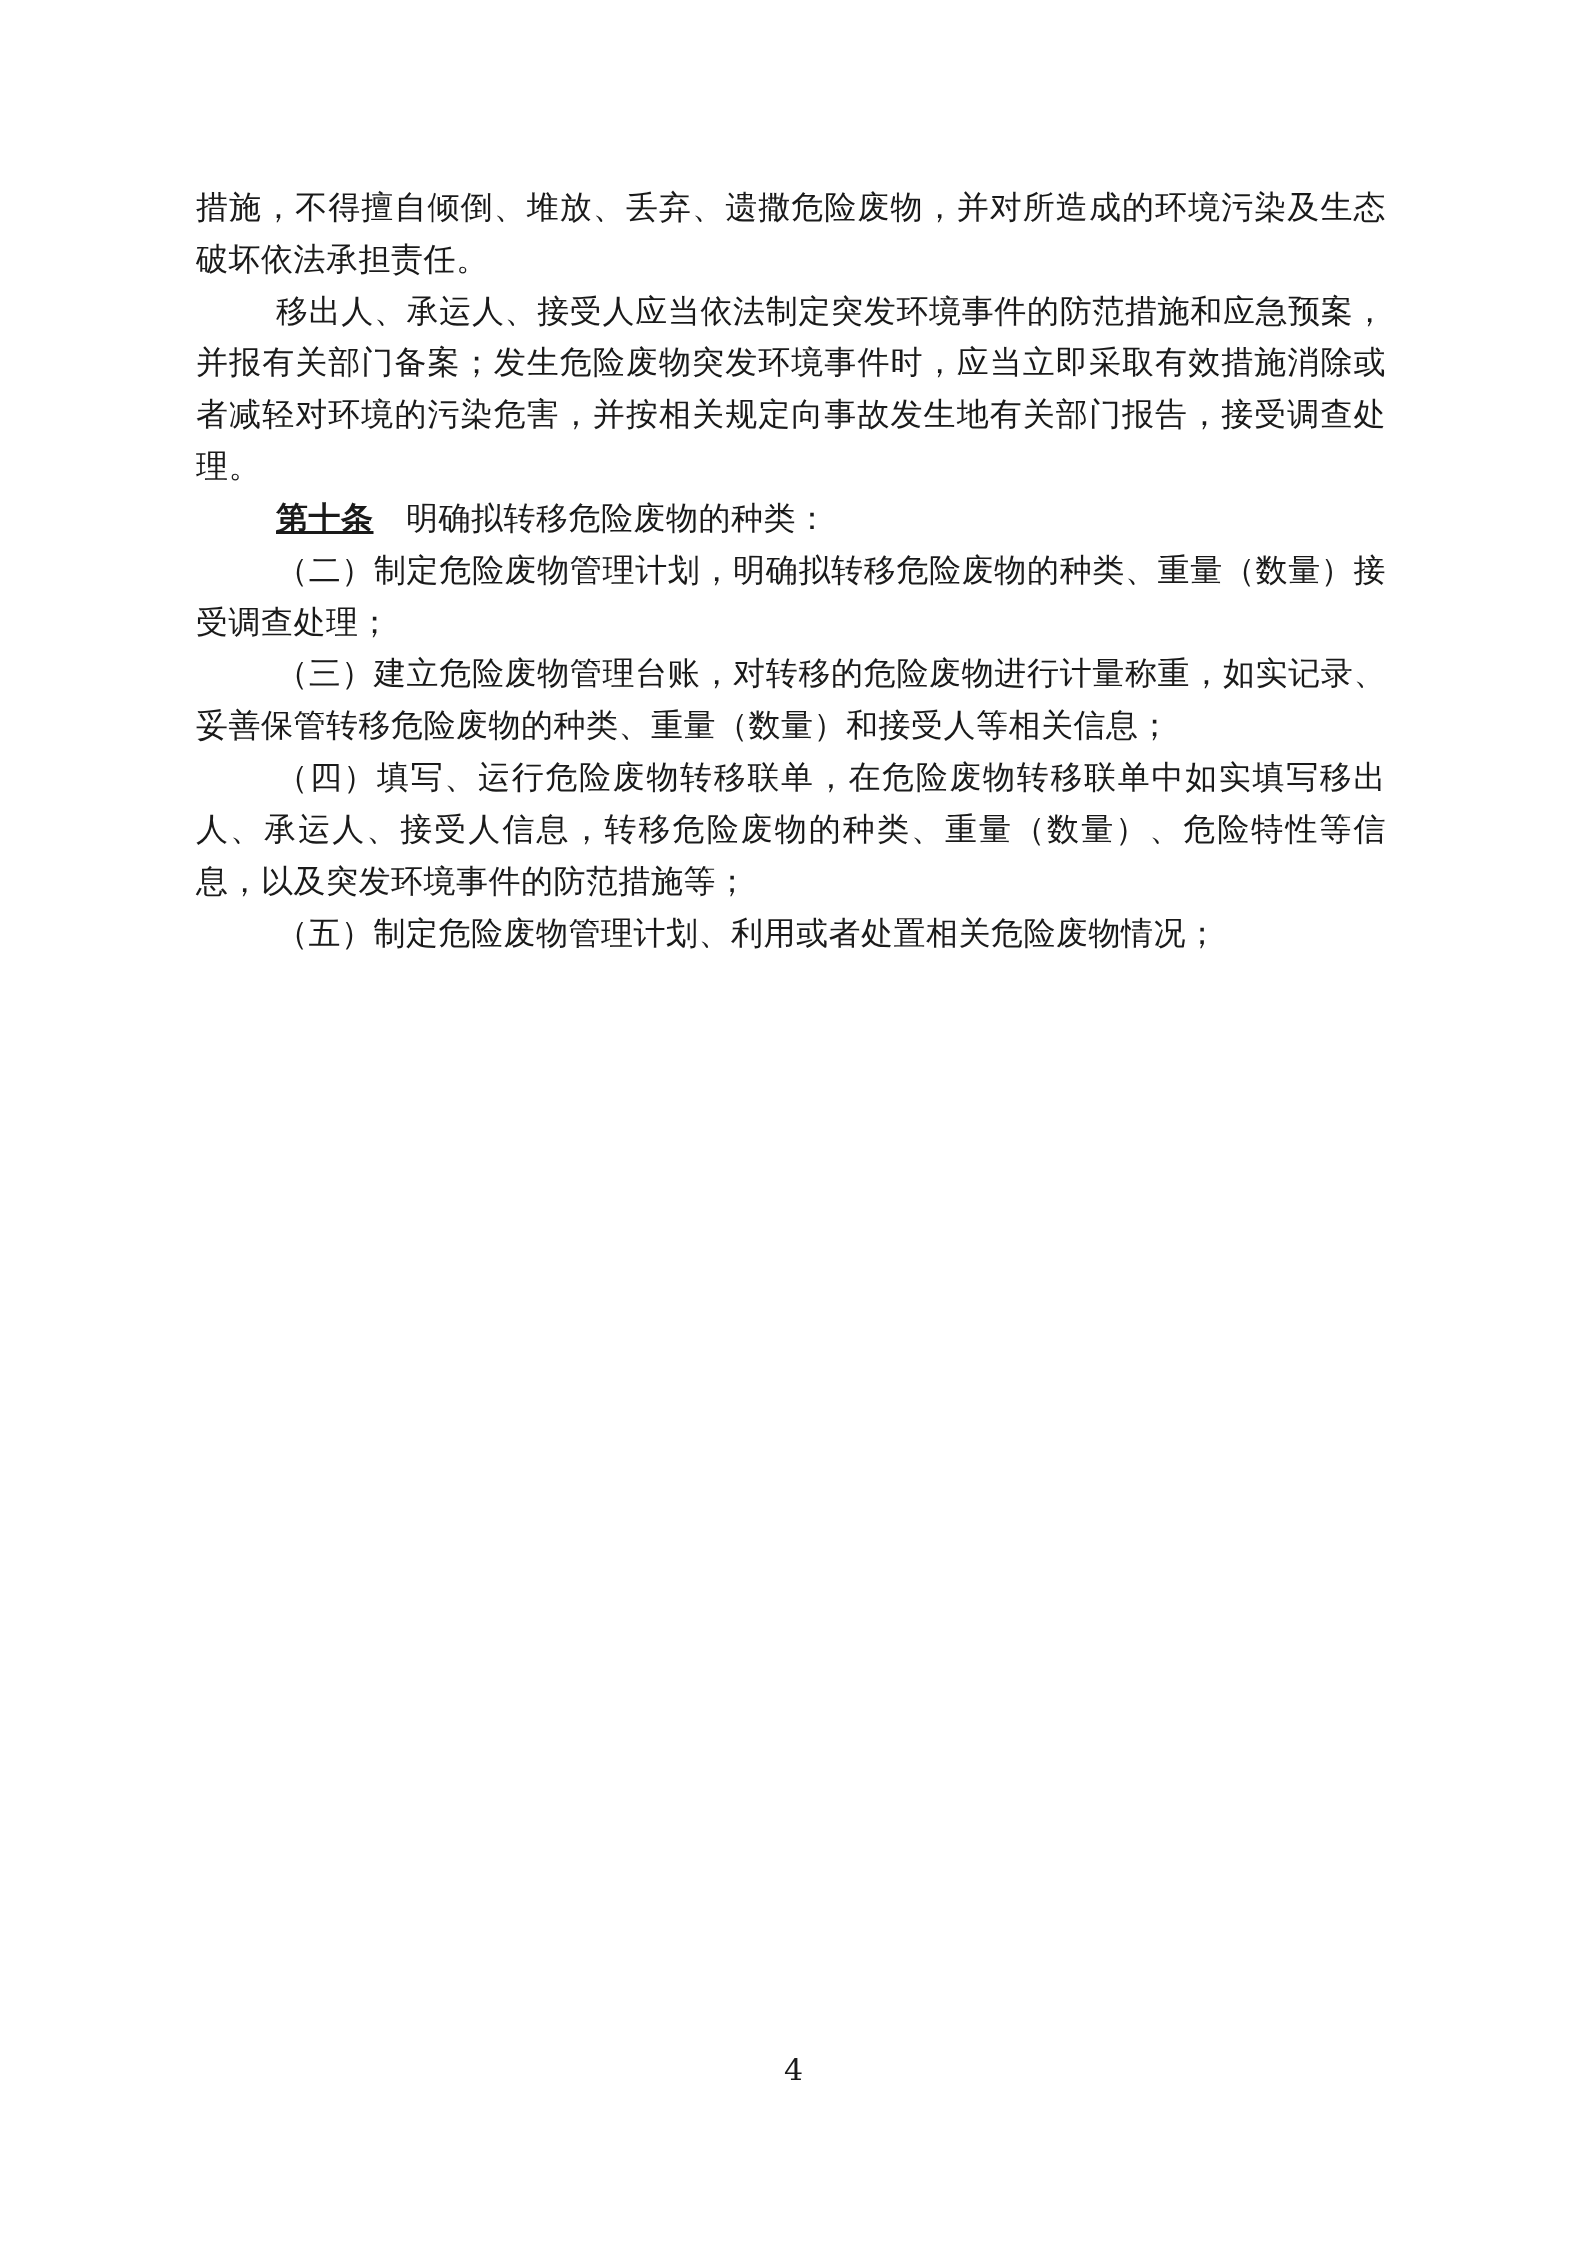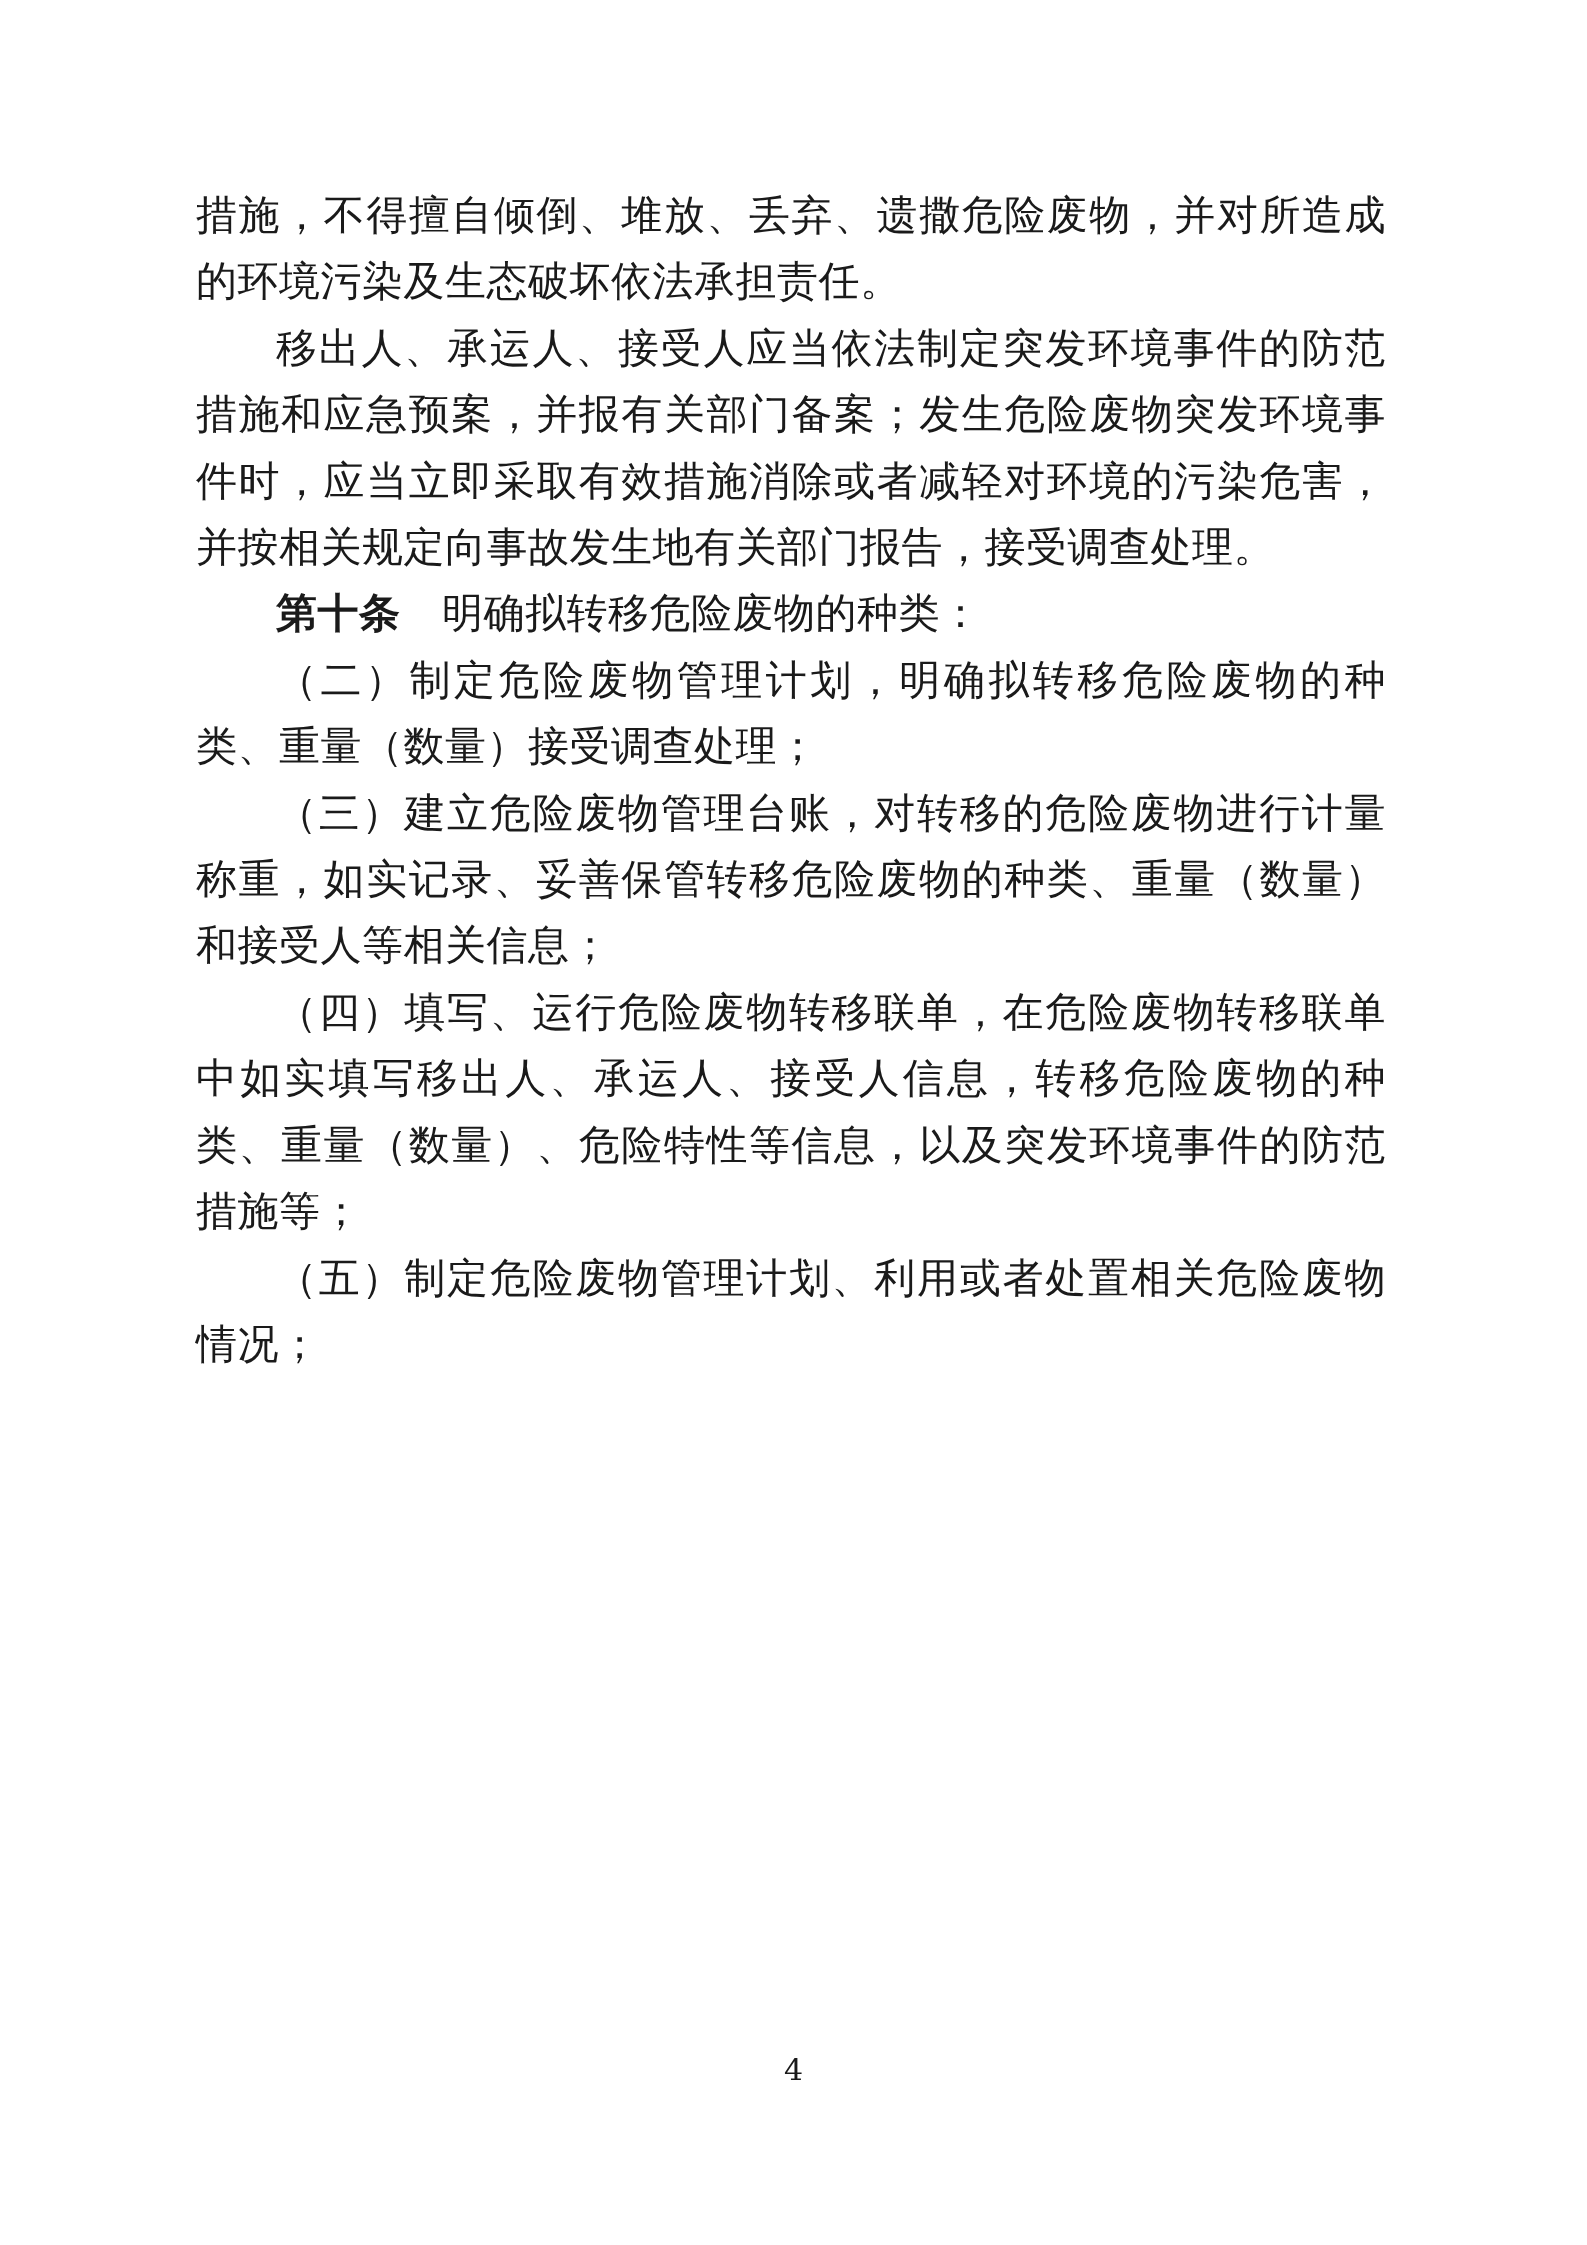--- a/index.html
+++ b/index.html
@@ -18,35 +18,36 @@
     color: #1a1a1a;
   }
   .content {
     position: absolute;
     left: 196px;
     top: 182px;
     width: 1190px;
   }
   p.para {
     margin: 0 0 0 0;
-    font-size: 41px;
+    font-size: 32px;
     line-height: 1.62;
     text-align: justify;
     text-justify: inter-ideograph;
     letter-spacing: 0.5px;
     text-indent: 0;
   }
   p.indent {
     text-indent: 80px;
   }
   p.para + p.para {
     margin-top: 0px;
   }
   .heading-run {
     font-weight: bold;
+    text-decoration: underline;
   }
   .footer {
     position: absolute;
     left: 0;
     top: 2052px;
     width: 100%;
     text-align: center;
     font-size: 30px;
     font-family: "DejaVu Serif", "Liberation Serif", serif;
     color: #1a1a1a;

